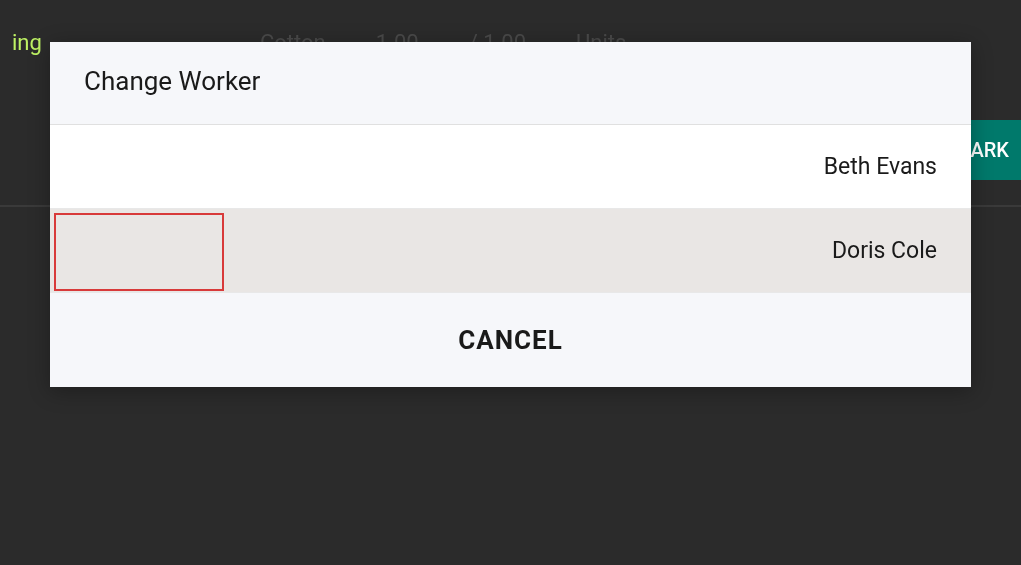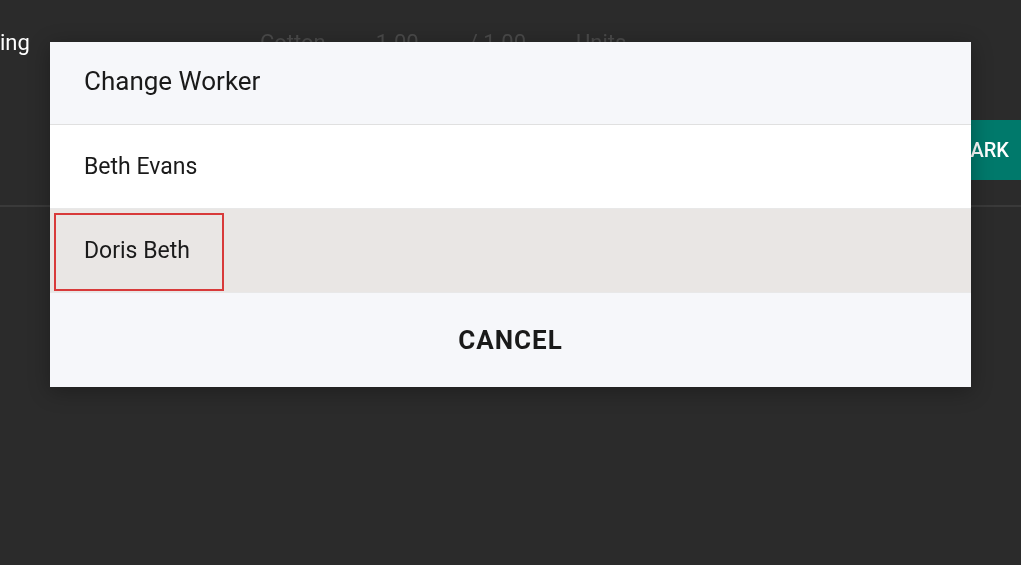--- a/index.html
+++ b/index.html
@@ -10,22 +10,23 @@
     body {
       font-family: -apple-system, BlinkMacSystemFont, 'Segoe UI', Roboto, 'Helvetica Neue', Arial, sans-serif;
       background: #2b2b2b;
       width: 1021px;
       height: 565px;
       position: relative;
       overflow: hidden;
     }
     .bg-text {
       position: absolute;
-      color: #ffffff;
+      color: #bef264;
       font-size: 22px;
+      padding-left: 12px;
     }
     .bg-text-left {
       top: 30px;
       left: 0px;
     }
     .bg-row {
       position: absolute;
       top: 30px;
       left: 260px;
       color: #4a4a4a;
@@ -70,20 +71,21 @@
     }
     .worker-list {
       background: #fff;
     }
     .worker-item {
       padding: 28px 34px;
       font-size: 23px;
       color: #1a1a1a;
       cursor: pointer;
       border-bottom: 1px solid #e8e8e8;
+      text-align: right;
     }
     .worker-item.selected {
       background: #e9e6e4;
       position: relative;
     }
     .highlight-box {
       position: absolute;
       top: 4px;
       left: 4px;
       width: 170px;
@@ -122,20 +124,20 @@
 
 <div class="bg-divider"></div>
 
 <div class="modal">
   <div class="modal-header">
     <div class="modal-title">Change Worker</div>
   </div>
   <div class="worker-list">
     <div class="worker-item">Beth Evans</div>
     <div class="worker-item selected">
-      <span>Doris Beth</span>
+      <span>Doris Cole</span>
       <div class="highlight-box"></div>
     </div>
   </div>
   <div class="modal-footer">
     <button class="cancel-button">CANCEL</button>
   </div>
 </div>
 
 </body></html>

